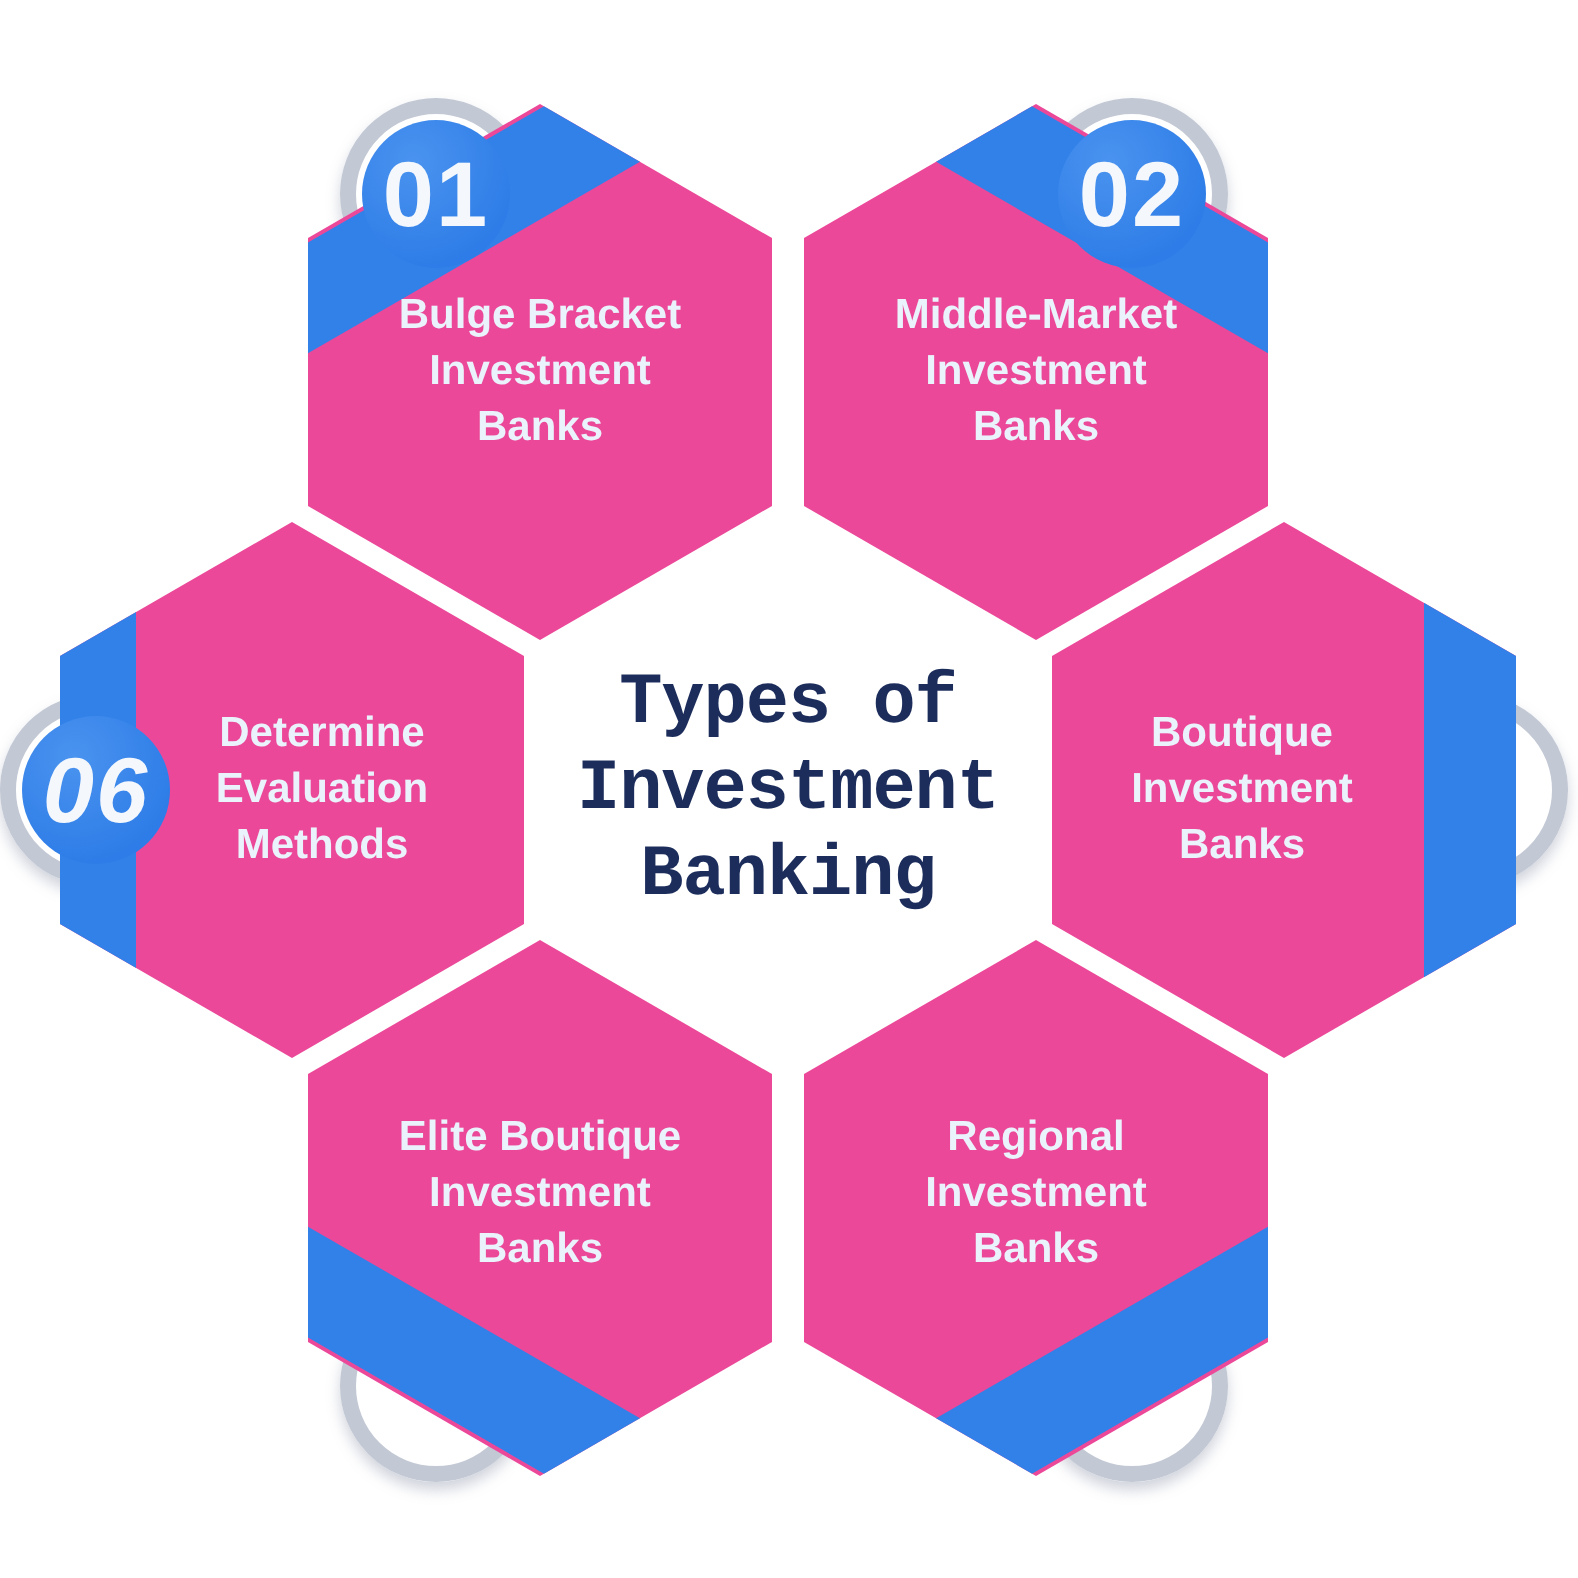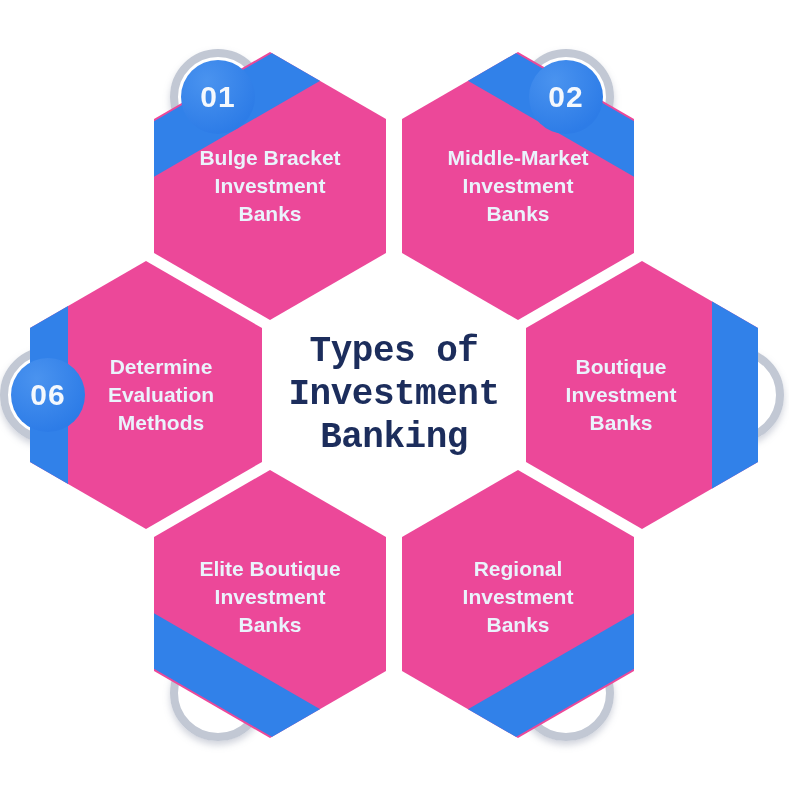--- a/index.html
+++ b/index.html
@@ -105,24 +105,24 @@
     display: flex;
     align-items: center;
     justify-content: center;
     z-index: 2;
   }
   .u1 .badge { left:  27px; top:   8px; }
   .u2 .badge { left: 127px; top:   8px; }
   .u3 .badge { left: 173px; top:  97px; }
   .u4 .badge { left: 127px; top: 186px; }
   .u5 .badge { left:  27px; top: 186px; }
-  .u6 .badge { left: -19px; top:  97px; }
+  .u6 .badge { left: -19px; top:  97px; font-style: italic; }
 
   .num {
-    font-size: 30px;
+    font-size: 46px;
     font-weight: 700;
     color: #f4f8fd;
     letter-spacing: 1px;
   }
 
   
   .label {
     position: absolute;
     inset: 0;
     display: flex;

